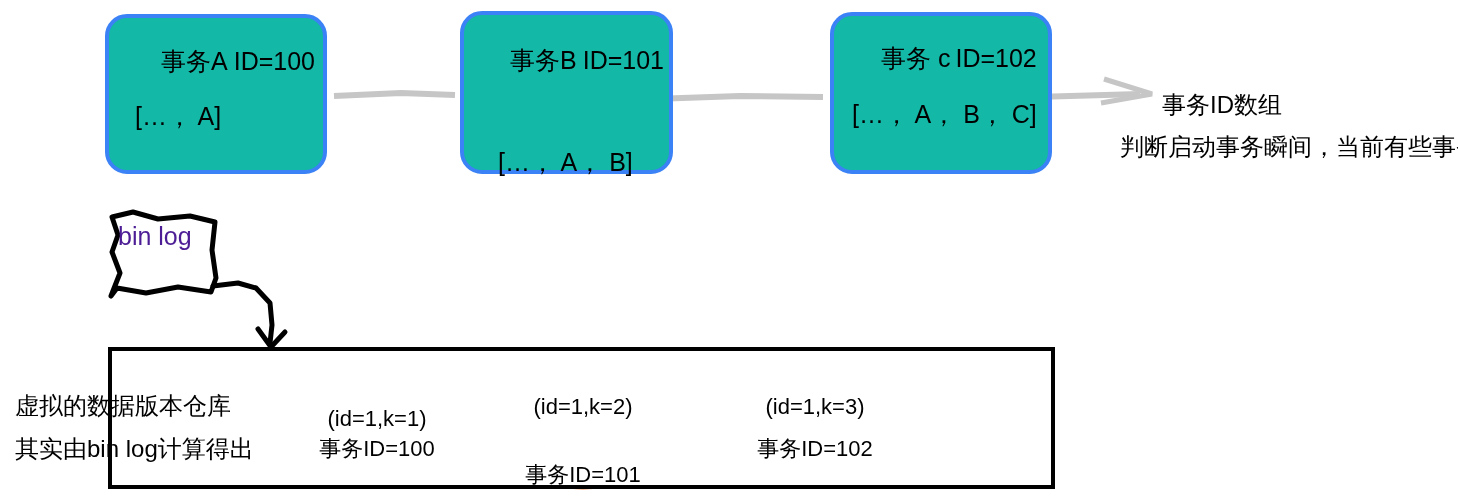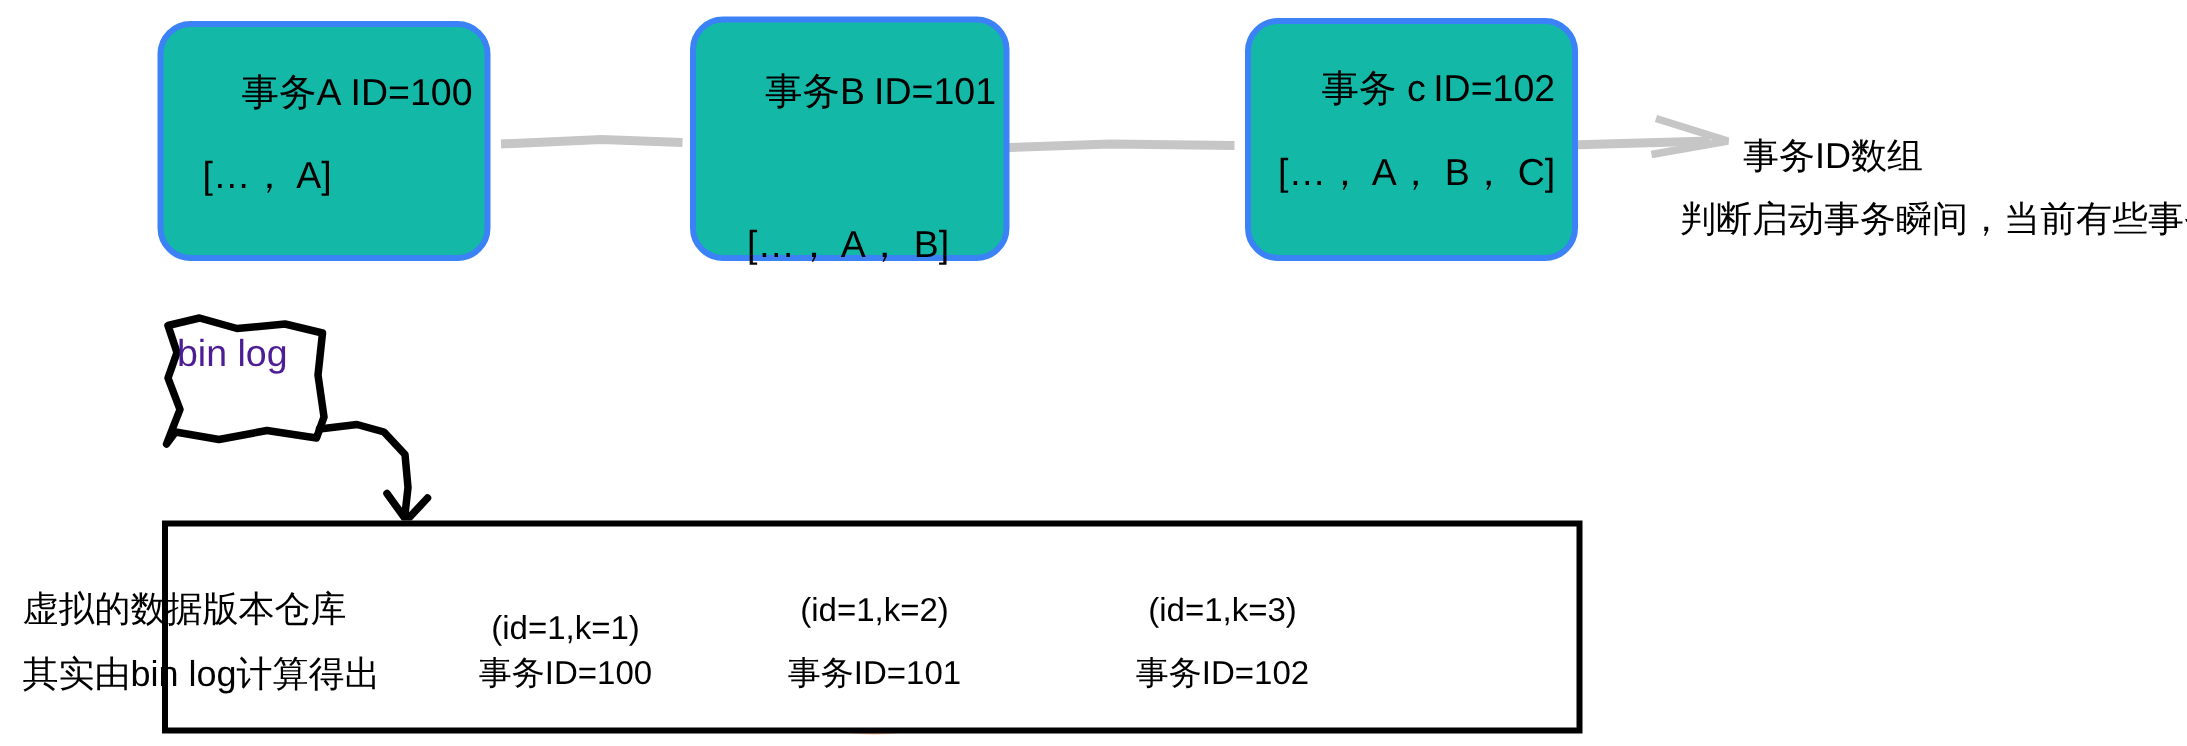--- a/index.html
+++ b/index.html
@@ -170,18 +170,18 @@
 
   <div class="repo-box" style="left:108px; top:347px; width:947px; height:142px;"></div>
 
   <div class="repo-label" style="left:15px; top:433px;">其实由bin log计算得出</div>
   <div class="repo-label" style="left:15px; top:390px;">虚拟的数据版本仓库</div>
 
   <div class="ell-line" style="left:297px; top:394px; width:160px;margin-top:12px;">(id=1,k=1)</div>
   <div class="ell-line" style="left:297px; top:434px; width:160px;">事务ID=100</div>
 
   <div class="ell-line" style="left:503px; top:394px; width:160px;text-align:center;">(id=1,k=2)</div>
-  <div class="ell-line" style="left:503px; top:434px; width:160px;">事务ID=101</div>
+  <div class="ell-line" style="left:503px; top:460px; width:160px;">事务ID=101</div>
 
   <div class="ell-line" style="left:735px; top:394px; width:160px;">(id=1,k=3)</div>
   <div class="ell-line" style="left:735px; top:434px; width:160px;">事务ID=102</div>
 
 </div>
 
 </body></html>

